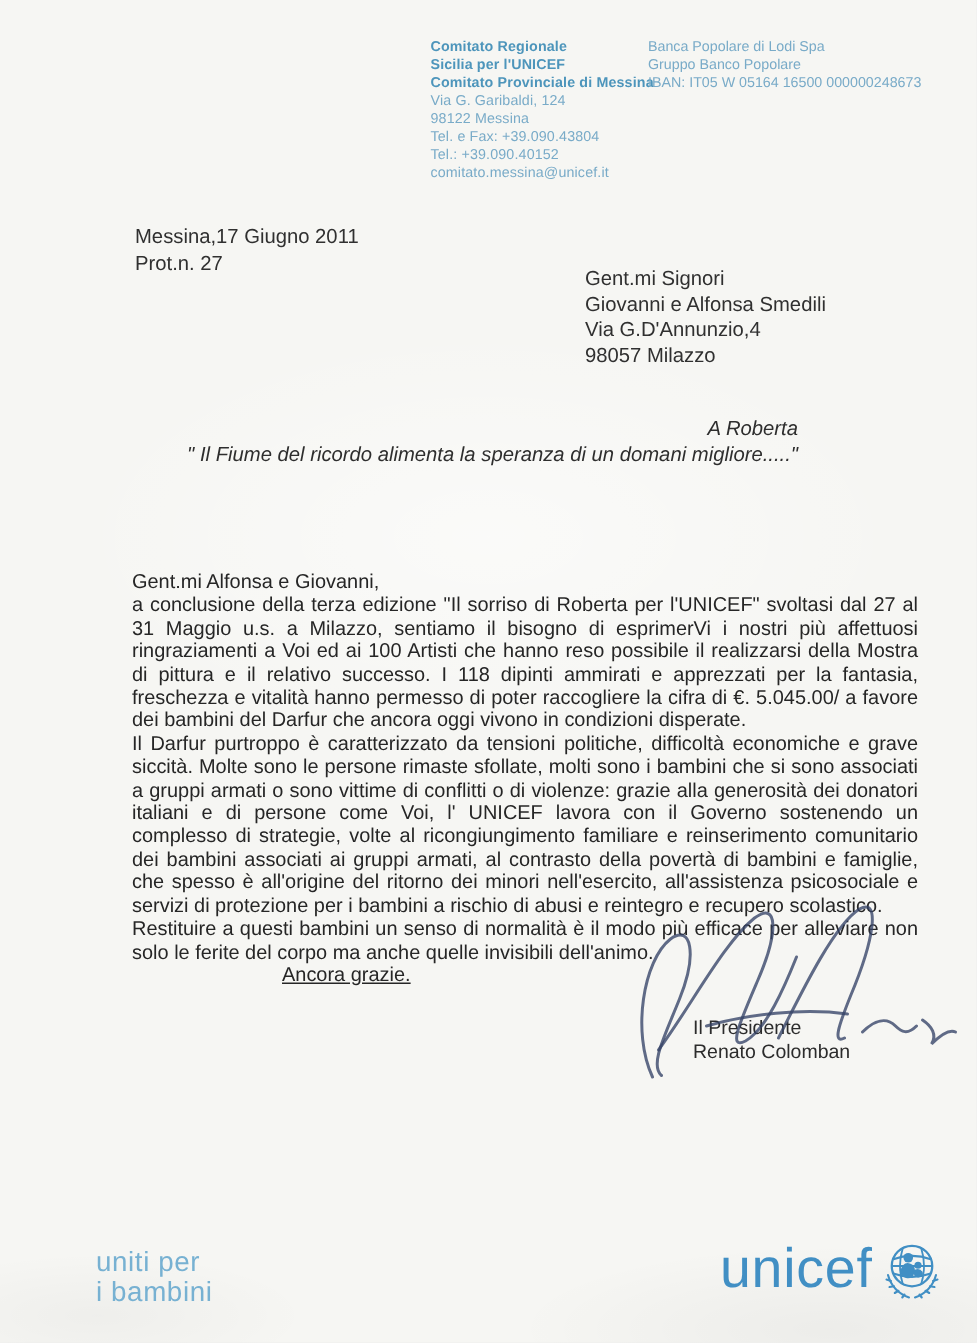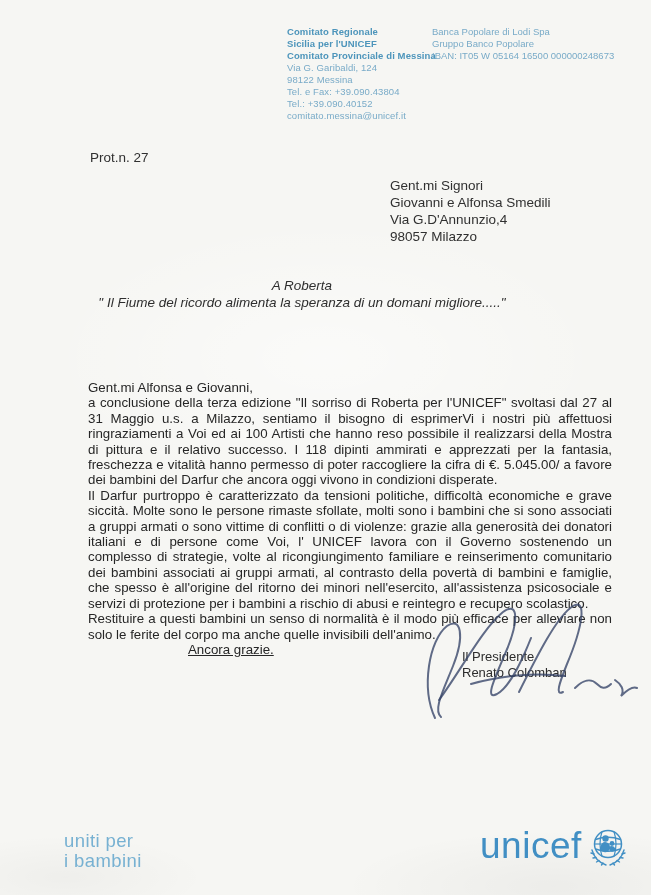--- a/index.html
+++ b/index.html
@@ -39,33 +39,33 @@
     font-size:13.5px;line-height:18px;color:#303030;
   }
   .recipient-block{
     position:absolute;left:390px;top:177px;
     font-size:13.5px;line-height:17px;color:#303030;
   }
   
   .dedication{
     position:absolute;left:72px;top:277px;width:460px;
     font-style:italic;font-size:13.5px;line-height:17px;
-    color:#2e2e2e;text-align:center;
+    color:#2e2e2e;text-align:right;
   }
   
   .body-text{
     position:absolute;left:88px;top:380px;width:524px;
     font-size:13.3px;line-height:15.4px;color:#262626;
   }
   .body-text p{margin:0;text-align:justify;}
   .body-text .salutation{text-align:left;}
   .closing{margin-top:0;padding-left:100px;text-align:left;text-decoration:underline;}
   
   .sig-block{
-    position:absolute;left:462px;top:649px;
+    position:absolute;left:462px;top:677px;
     font-size:13px;line-height:16px;color:#2c2c2c;
   }
   .sig-scribble{
     position:absolute;left:415px;top:592px;width:225px;height:130px;
     pointer-events:none;
   }
   
   .tagline{
     position:absolute;left:64px;top:831px;
     font-size:18.5px;line-height:20px;
@@ -97,20 +97,21 @@
     <div>comitato.messina@unicef.it</div>
   </div>
 
   <div class="hdr-bank">
     <div>Banca Popolare di Lodi Spa</div>
     <div>Gruppo Banco Popolare</div>
     <div>IBAN: IT05 W 05164 16500 000000248673</div>
   </div>
 
   <div class="date-block">
+    <div>Messina,17 Giugno 2011</div>
     <div>Prot.n. 27</div>
   </div>
 
   <div class="recipient-block">
     <div>Gent.mi Signori</div>
     <div>Giovanni e Alfonsa Smedili</div>
     <div>Via G.D'Annunzio,4</div>
     <div>98057 Milazzo</div>
   </div>
 

